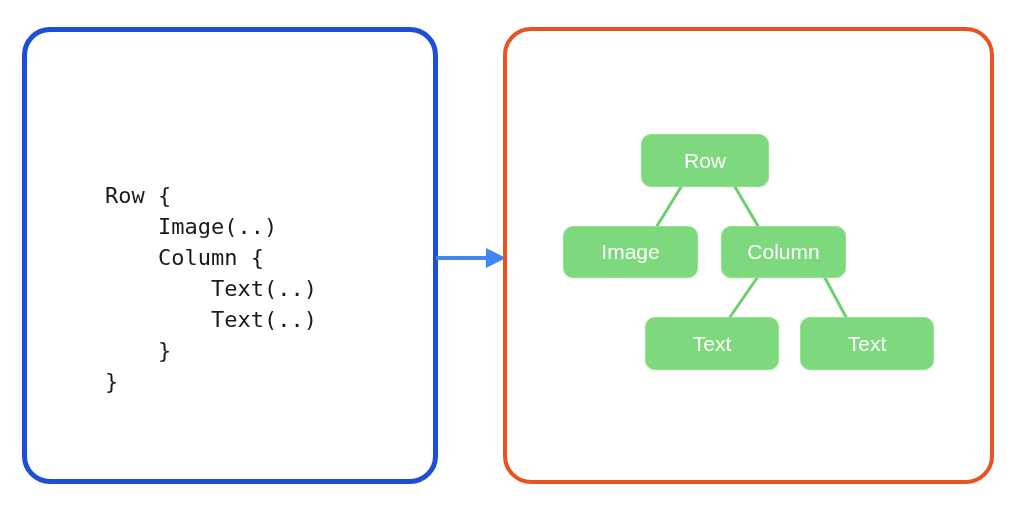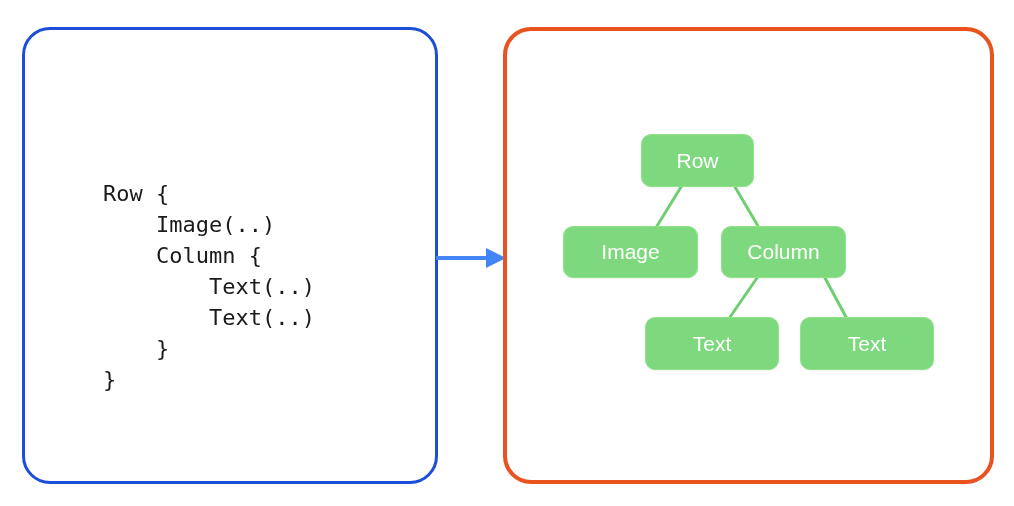--- a/index.html
+++ b/index.html
@@ -27,21 +27,21 @@
     position: absolute;
     box-sizing: border-box;
     background: #ffffff;
     border-radius: 28px;
   }
   #code-panel {
     left: 22px;
     top: 27px;
     width: 416px;
     height: 457px;
-    border: 3px solid #1d4ed8;
+    border: 5px solid #1d4ed8;
     padding-left: 39px;
   }
   #tree-panel {
     left: 503px;
     top: 27px;
     width: 491px;
     height: 457px;
     border: 4px solid #e8531f;
   }
 
@@ -83,21 +83,21 @@
     border: 1.5px solid #8fe48a;
     border-radius: 10px;
     color: #ffffff;
     font-family: "Liberation Sans", sans-serif;
     font-size: 21px;
     display: flex;
     align-items: center;
     justify-content: center;
     box-shadow: 0 1px 2px rgba(0,0,0,0.06);
   }
-  #node-row    { left: 641px; top: 134px; width: 113px; height: 53px; }
+  #node-row    { left: 641px; top: 134px; width: 128px; height: 53px; }
   #node-image  { left: 563px; top: 226px; width: 135px; height: 52px; text-align: right; }
   #node-column { left: 721px; top: 226px; width: 125px; height: 52px; }
   #node-text-1 { left: 645px; top: 317px; width: 134px; height: 53px; }
   #node-text-2 { left: 800px; top: 317px; width: 134px; height: 53px; }
 </style>
 </head>
 <body>
 
 <div id="stage">
 

